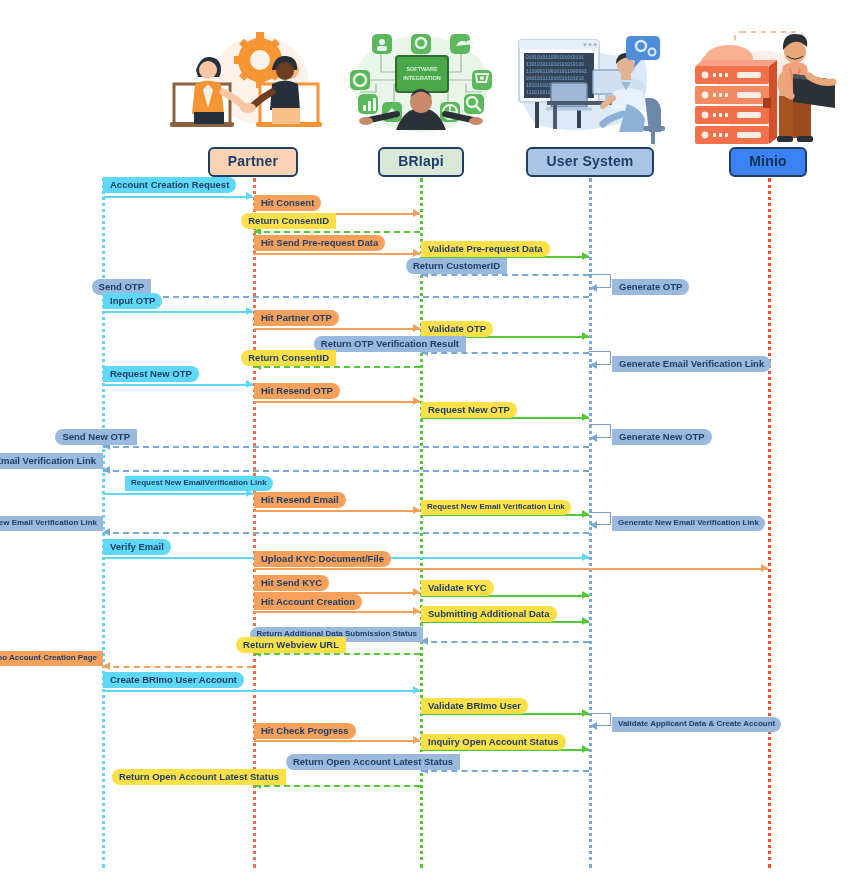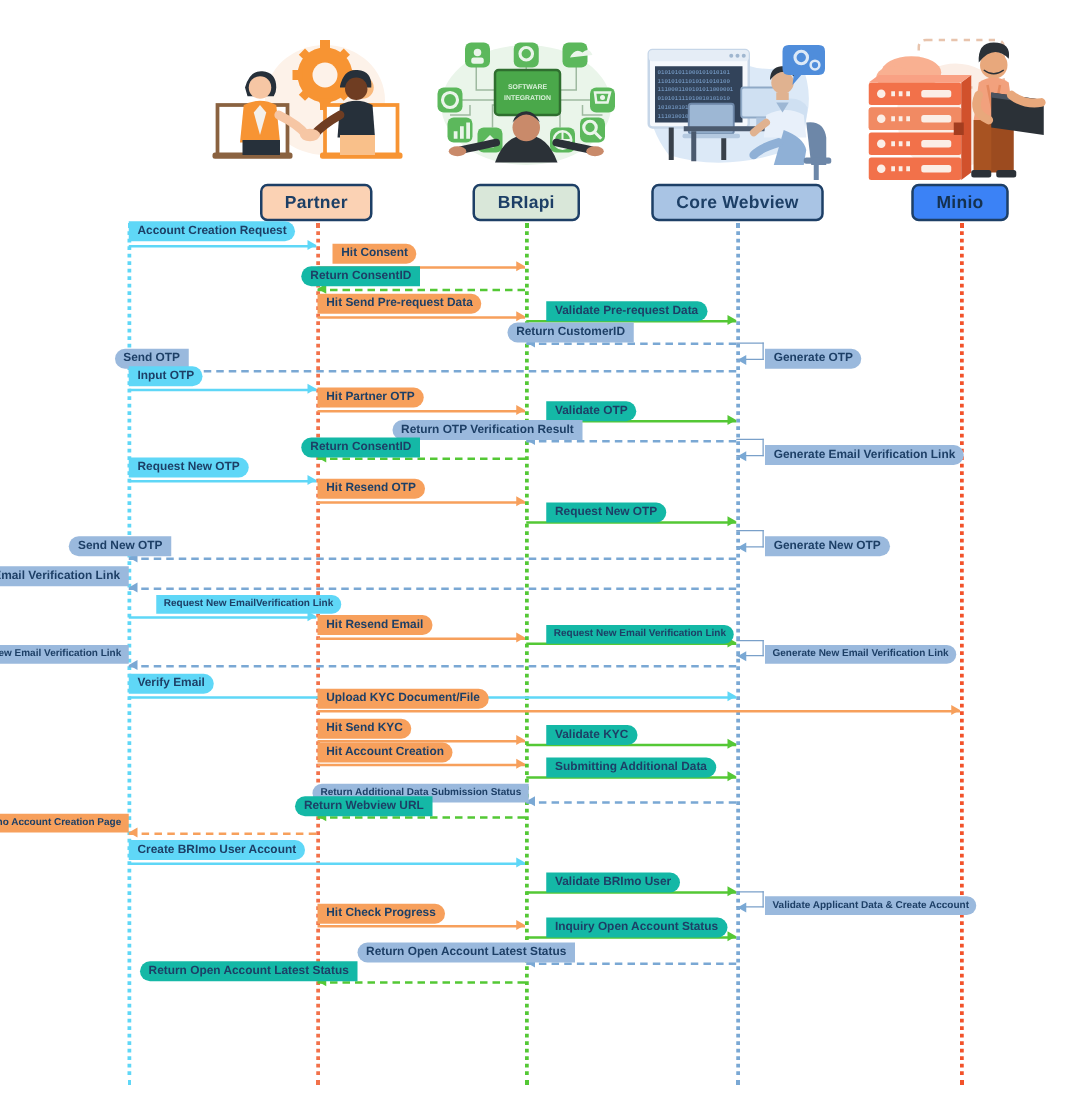--- a/index.html
+++ b/index.html
@@ -93,21 +93,21 @@
     color: #1d3f66;
     padding: 3px 7px 3px 7px;
     white-space: nowrap;
     line-height: 1.1;
     border-radius: 0 9px 9px 0;
   }
   .tag.rt { border-radius: 9px 0 0 9px; }
   .tag.sm { font-size: 8px; padding: 3px 6px; }
   .tag.cyan  { background: #5fd7f7; }
   .tag.orange{ background: #f7a05c; }
-  .tag.green { background: #14b8a6; margin-left: 16px; }
+  .tag.green { background: #fde047; }
   .tag.blue  { background: #9ab9dd; }
 
   
   .selfloop {
     position: absolute;
     border: 1px solid #7aa0c9;
     border-left: none;
     background: transparent;
   }
 </style>
@@ -252,21 +252,21 @@
         <path d="M122 82 q16 6 18 16 l-2 12 -24 0 z" fill="#8fb0d6"></path>
         <path d="M140 76 q14 -2 16 12 l0 22 -12 0 z" fill="#6d87a8"></path>
         <rect x="138" y="104" width="22" height="5" rx="2" fill="#6d87a8"></rect>
         <rect x="146" y="108" width="4" height="14" fill="#6d87a8"></rect>
         <path d="M118 92 q-14 4 -20 10" stroke="#8fb0d6" stroke-width="7" fill="none" stroke-linecap="round"></path>
         <path d="M126 14 h24 q5 0 5 5 v14 q0 5 -5 5 h-14 l-7 8 1 -8 h-4 q-5 0 -5 -5 v-14 q0 -5 5 -5z" fill="#4f8ddb"></path>
         <circle cx="136" cy="24" r="5" fill="none" stroke="#dce9f7" stroke-width="2.5"></circle>
         <circle cx="147" cy="30" r="3.5" fill="none" stroke="#dce9f7" stroke-width="2"></circle>
       </svg>
     </div>
-    <div class="plabel core">Core Webview</div>
+    <div class="plabel core">User System</div>
   </div>
 
   <div class="participant" style="left:683px; top:22px;">
     <div class="illus">
       <svg width="170" height="125" viewBox="0 0 170 125">
         <path d="M46 44 q28 -24 56 -10 q28 14 22 46 q-6 30 -44 32 q-38 2 -44 -28 q-6 -28 10 -40z" fill="#fbeee6"></path>
         <path d="M58 10 h56 q6 0 6 6 v26 q0 6 -6 6 h-56 q-6 0 -6 -6 v-26 q0 -6 6 -6z" fill="none" stroke="#e8c4ad" stroke-width="2" stroke-dasharray="5 5"></path>
         <ellipse cx="46" cy="36" rx="24" ry="13" fill="#f9b091"></ellipse>
         <ellipse cx="32" cy="40" rx="14" ry="9" fill="#f9b091"></ellipse>
         <g>
@@ -328,21 +328,21 @@
 
   <div class="msg" style="left:103px; top:196px;">
     <div class="line" style="width:150px; border-top-color:#5fd7f7;"></div>
     <div class="head r" style="left:143px; border-left-color:#5fd7f7;"></div>
     <div class="tag cyan" style="left:0px; top:-19px;">Account Creation Request</div>
   </div>
 
   <div class="msg" style="left:254px; top:213px;">
     <div class="line" style="width:166px; border-top-color:#f7a05c;"></div>
     <div class="head r" style="left:159px; border-left-color:#f7a05c;"></div>
-    <div class="tag orange" style="left:12px; top:-18px;">Hit Consent</div>
+    <div class="tag orange" style="left:0px; top:-18px;">Hit Consent</div>
   </div>
 
   <div class="msg" style="left:254px; top:231px;">
     <div class="line dashed" style="width:166px; border-top-color:#54c835;"></div>
     <div class="head l" style="left:0px; border-right-color:#54c835;"></div>
     <div class="tag green rt" style="right:-82px; top:-18px; left:auto;">Return ConsentID</div>
   </div>
 
   <div class="msg" style="left:254px; top:253px;">
     <div class="line" style="width:166px; border-top-color:#f7a05c;"></div>

